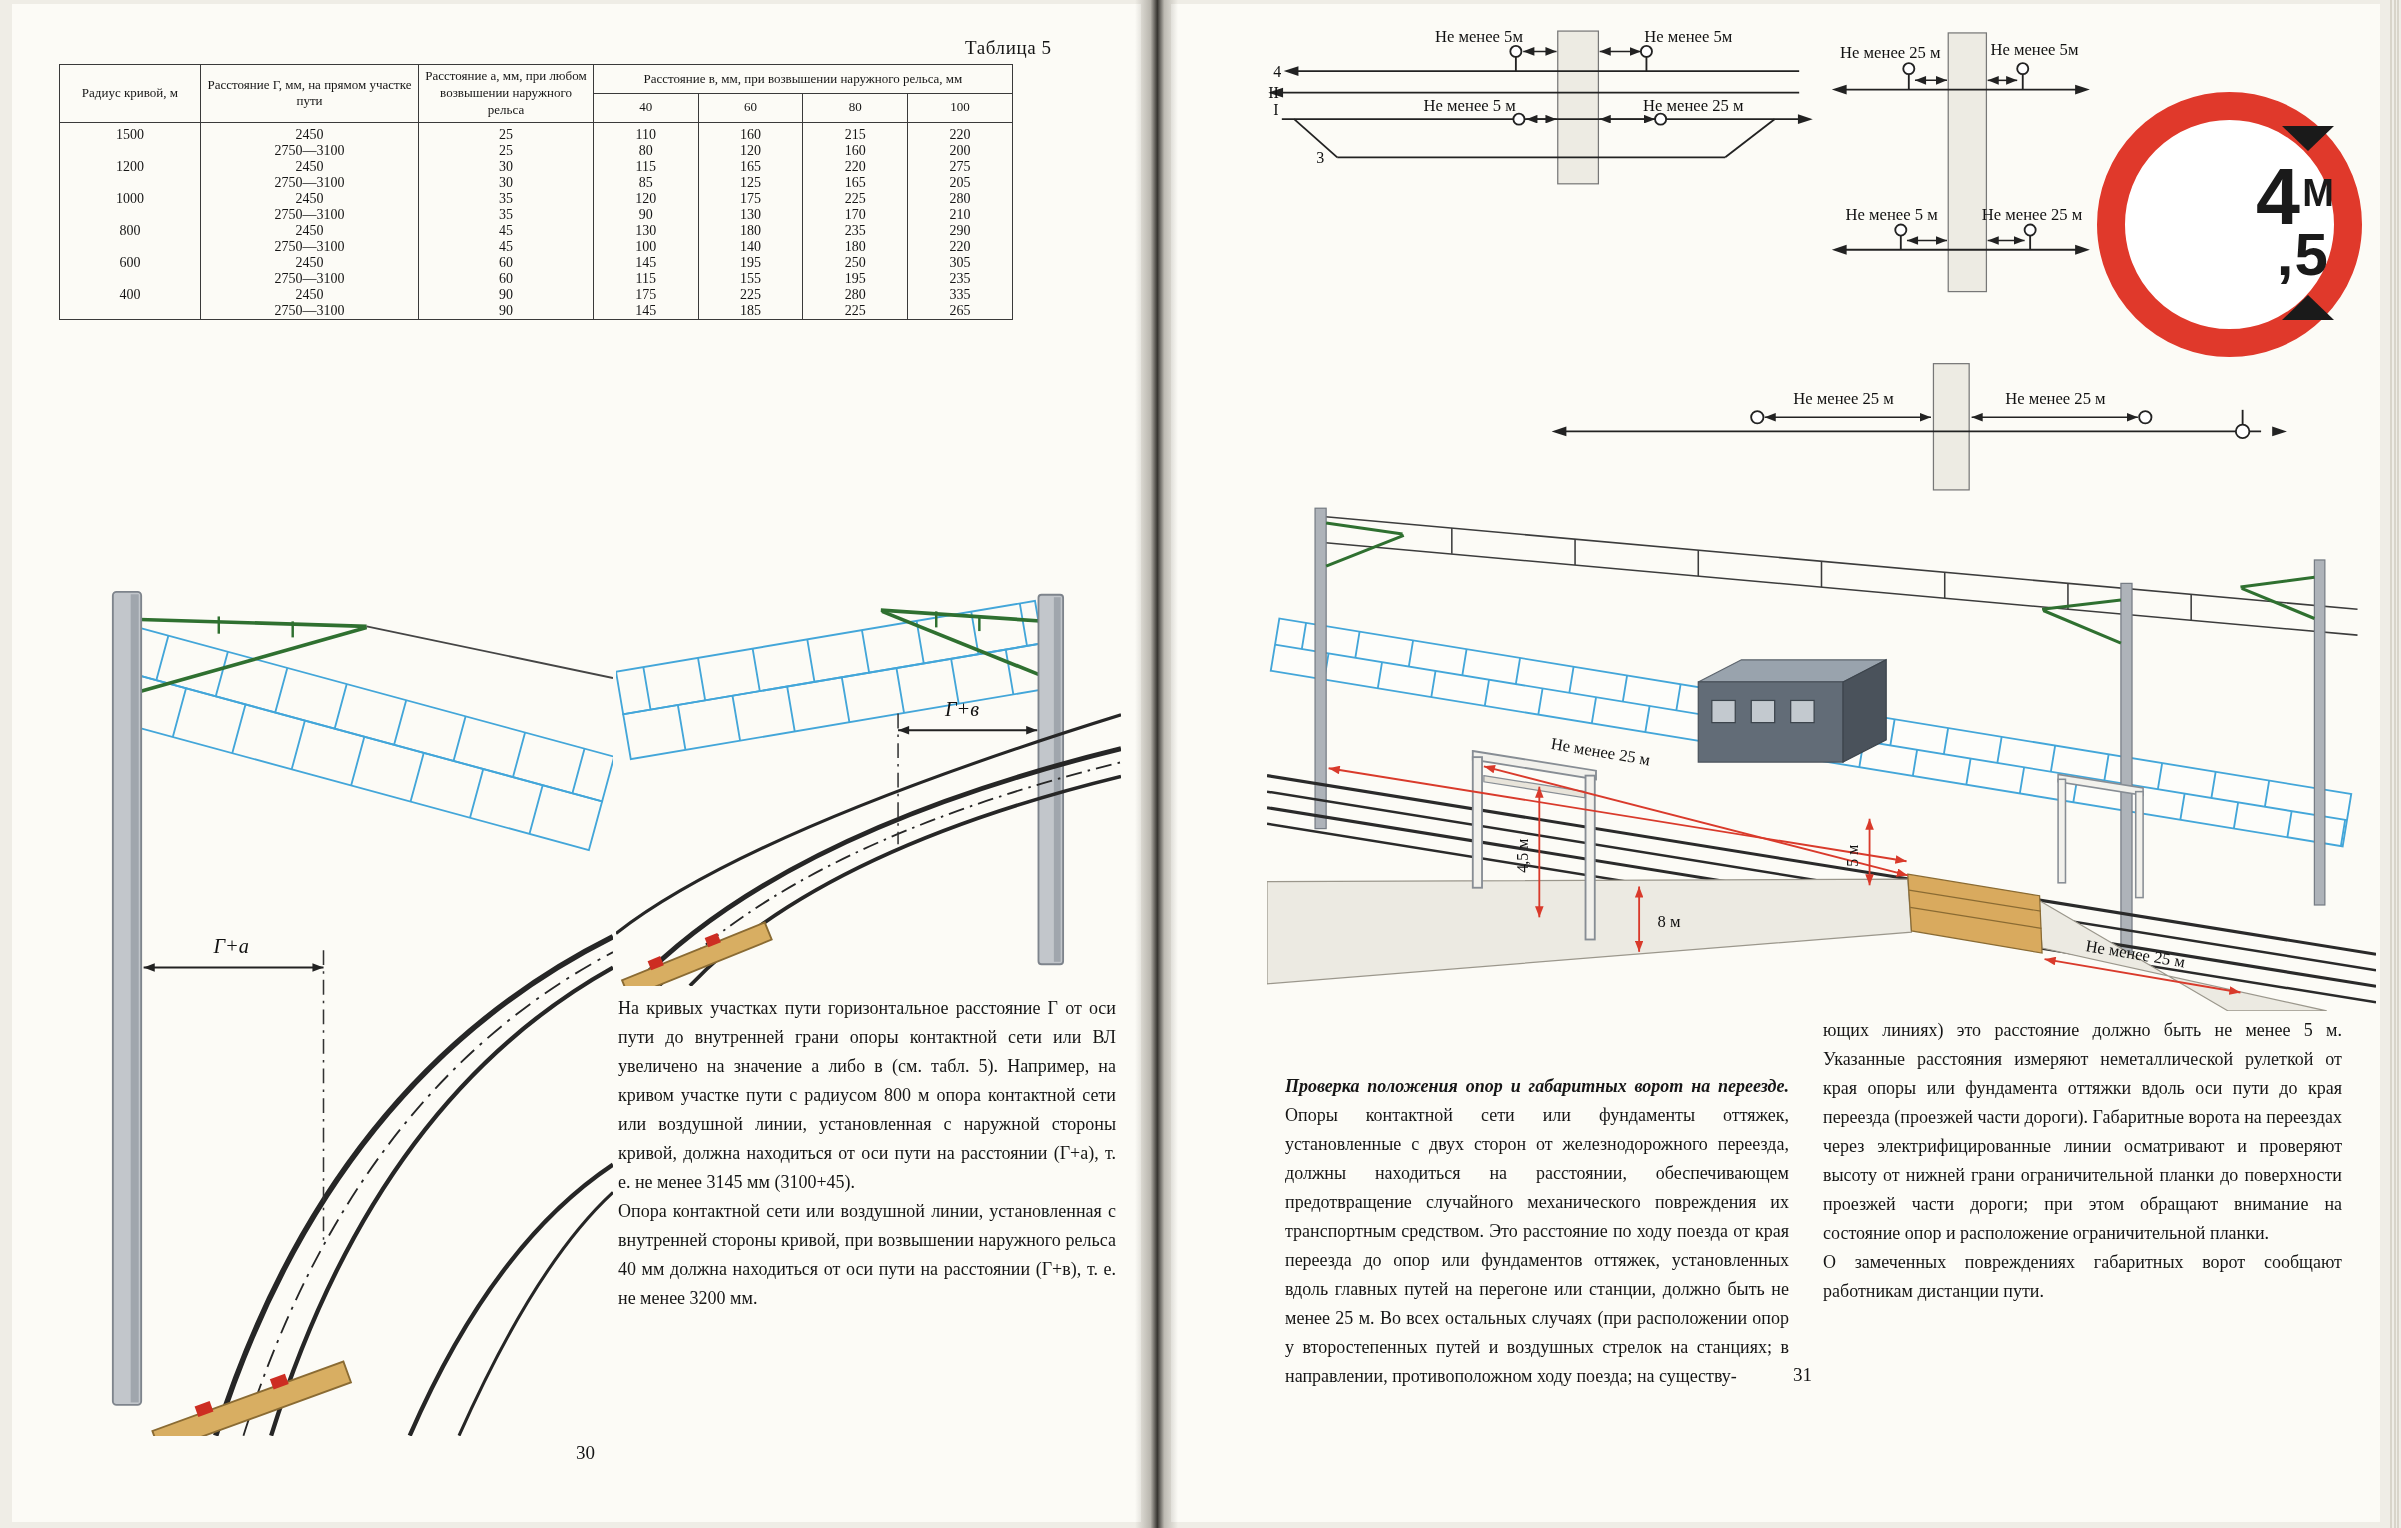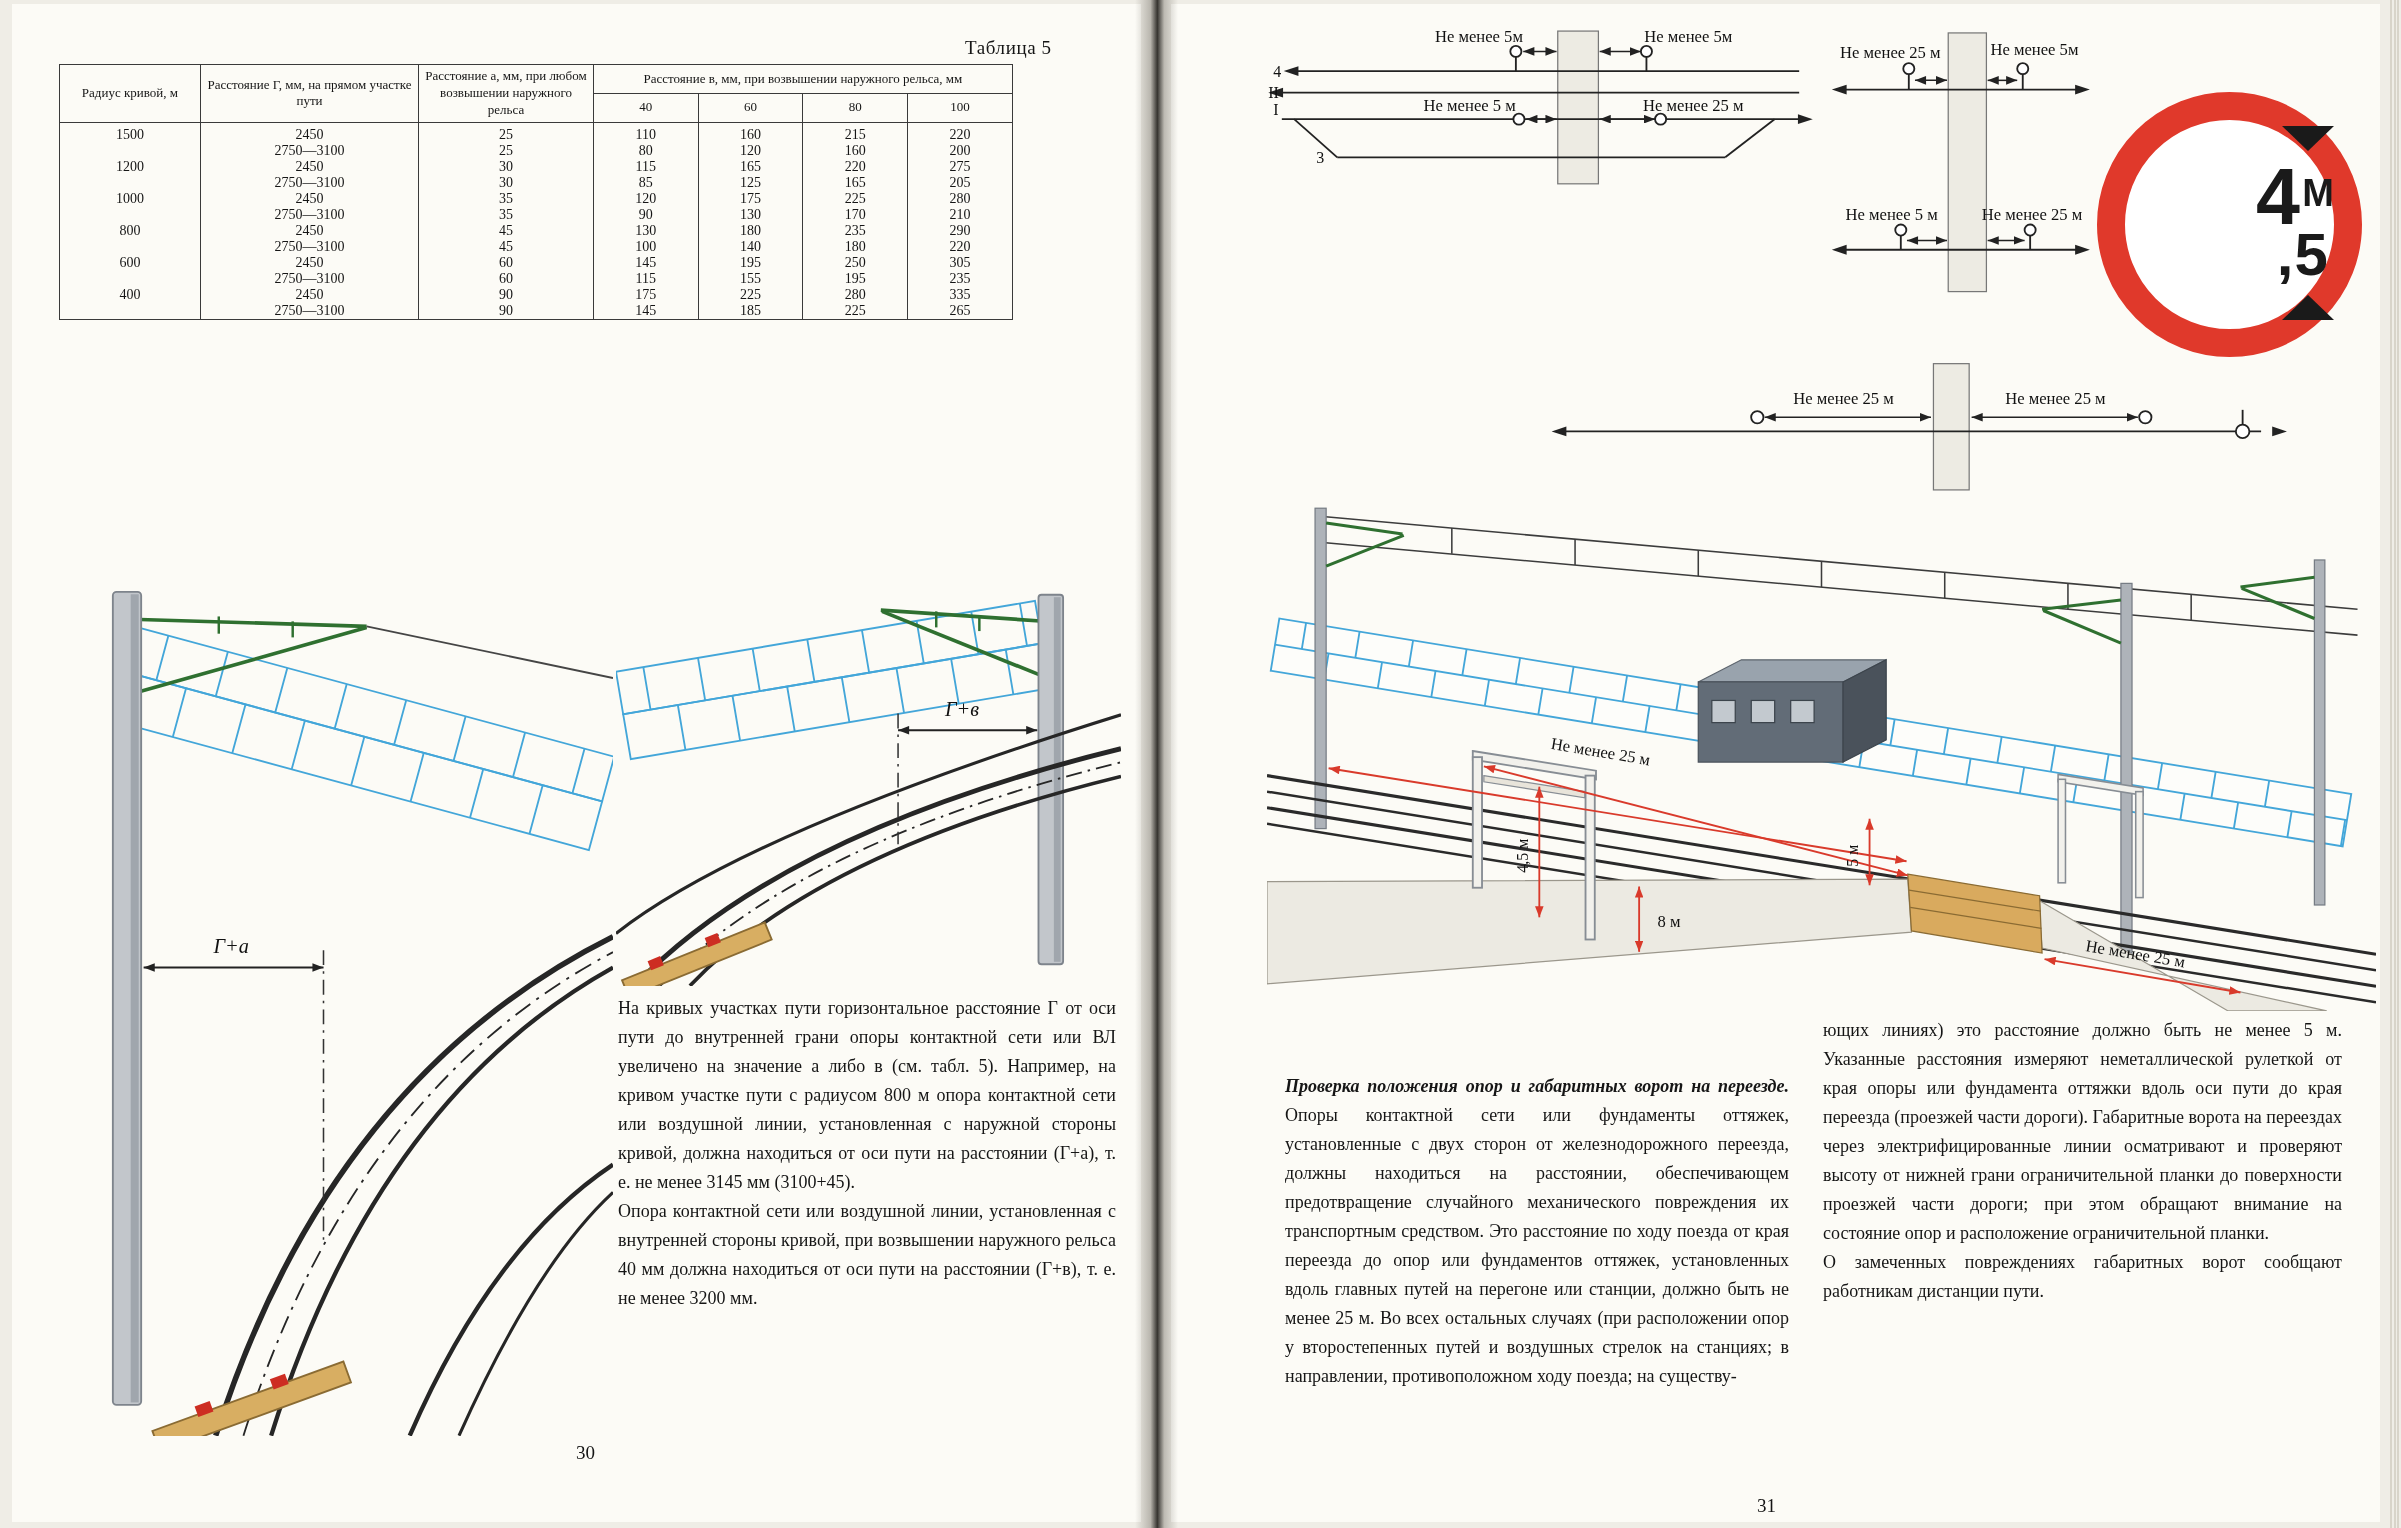--- a/index.html
+++ b/index.html
@@ -494,15 +494,15 @@
   </svg>
 
   <div class="abs bodytext" style="left:1285px;top:1072px;width:504px">
     <p><i class="lead">Проверка положения опор и габаритных ворот на переезде.</i><span> Опоры контактной сети или фундаменты оттяжек, установленные с двух сторон от железнодорожного переезда, должны находиться на расстоянии, обеспечивающем предотвращение случайного механического повреждения их транспортным средством. Это расстояние по ходу поезда от края переезда до опор или фундаментов оттяжек, установленных вдоль главных путей на перегоне или станции, должно быть не менее 25 м. Во всех остальных случаях (при расположении опор у второстепенных путей и воздушных стрелок на станциях; в направлении, противоположном ходу поезда; на существу-</span></p>
   </div>
   <div class="abs bodytext" style="left:1823px;top:1016px;width:519px">
     <p>ющих линиях) это расстояние должно быть не менее 5 м. Указанные расстояния измеряют неметаллической рулеткой от края опоры или фундамента оттяжки вдоль оси пути до края переезда (проезжей части дороги). Габаритные ворота на переездах через электрифицированные линии осматривают и проверяют высоту от нижней грани ограничительной планки до поверхности проезжей части дороги; при этом обращают внимание на состояние опор и расположение ограничительной планки.</p>
     <p>О замеченных повреждениях габаритных ворот сообщают работникам дистанции пути.</p>
   </div>
 
-  <div class="abs pagenum" style="left:1757px;top:1495px;width:55px;text-align:left">31</div>
+  <div class="abs pagenum" style="left:1757px;top:1364px;width:55px;text-align:right">31</div>
 </div>
 
 
 </body></html>

